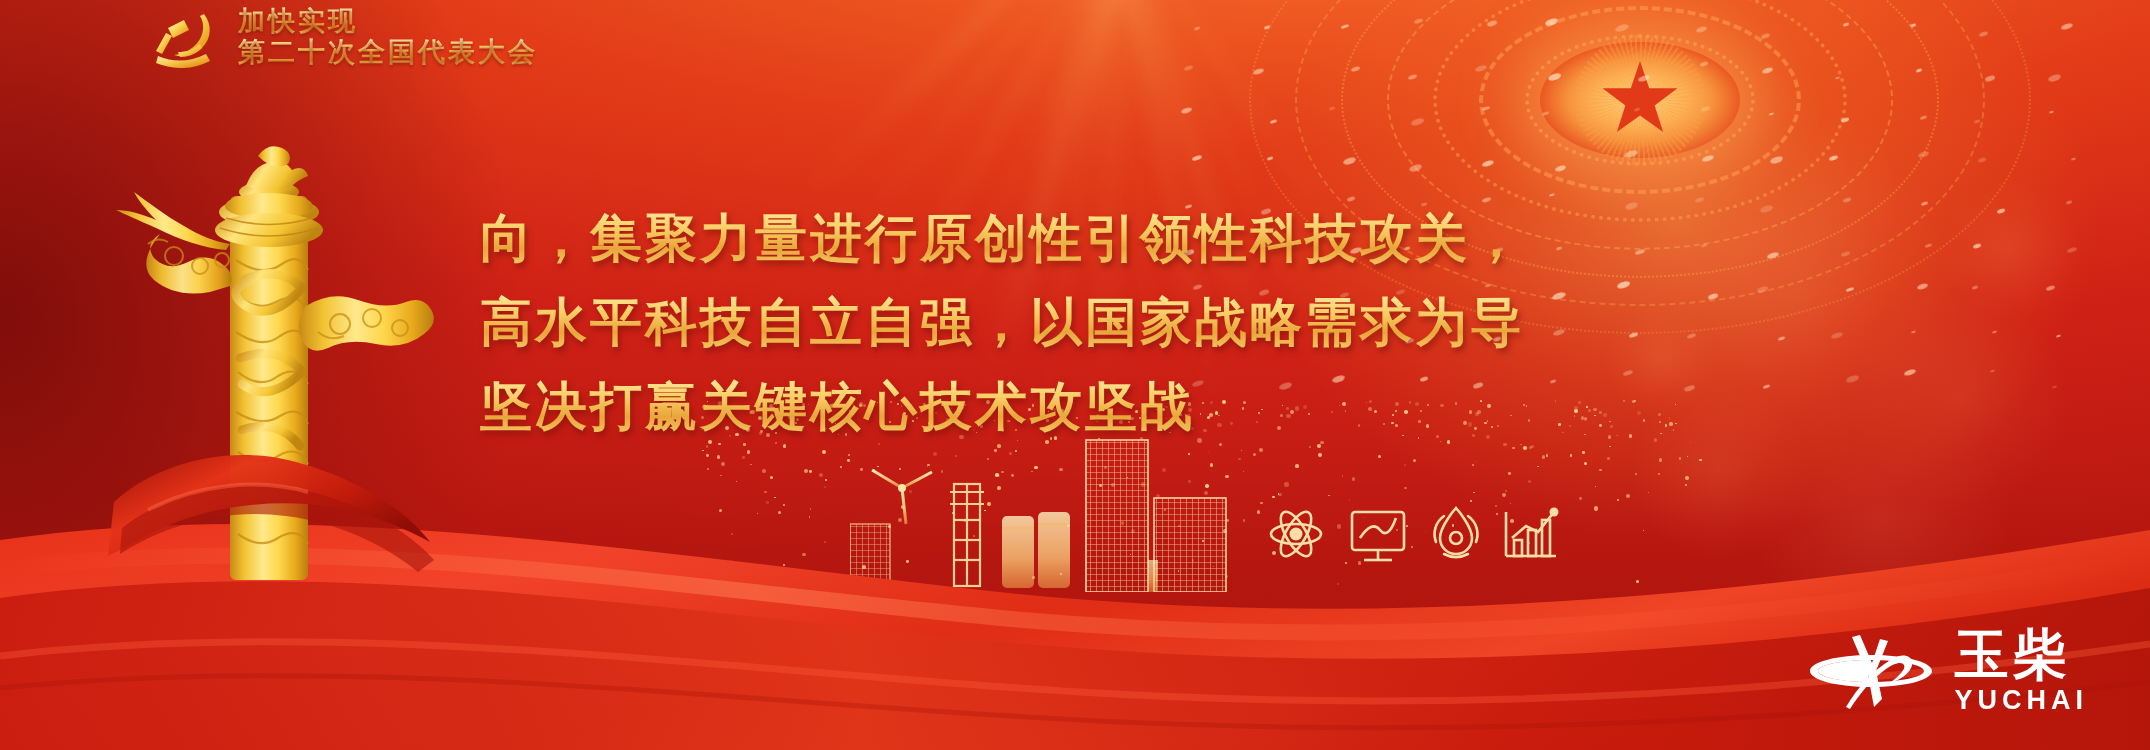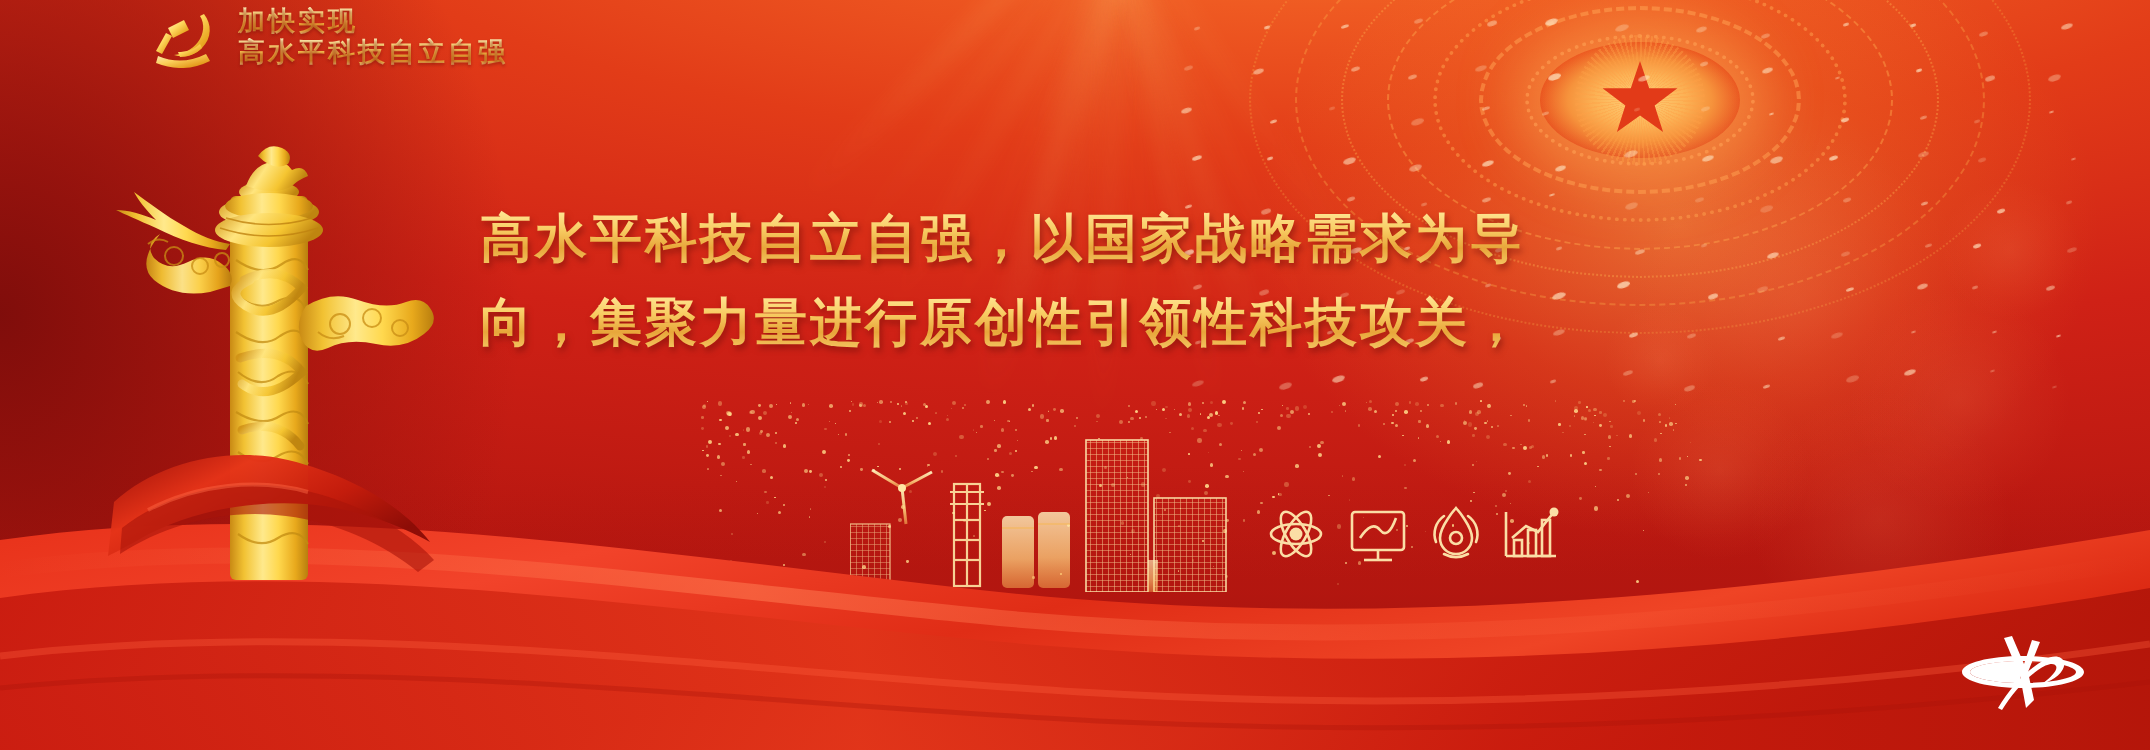--- a/index.html
+++ b/index.html
@@ -1001,39 +1001,44 @@
           <path d="M18 22 L34 14 L39 24 L23 32 Z"></path>
 
           <path d="M22 30 L12 48 L6 45 L16 27 Z"></path>
 
           <path d="M8 50 q24 10 48 -2 l4 7 q-26 13 -54 2 Z" opacity=".95"></path>
         </g>
       </svg>
     </div>
     <div class="party-text">
       <div class="l1">加快实现</div>
-      <div class="l2">高水平科技自立自强</div>
+      <div class="l2">第二十次全国代表大会</div>
     </div>
   </div>
 
   <div class="slogan">
+    <div class="line">向，集聚力量进行原创性引领性科技攻关，</div>
     <div class="line">高水平科技自立自强，以国家战略需求为导</div>
-    <div class="line">向，集聚力量进行原创性引领性科技攻关，</div>
+    <div class="line">坚决打赢关键核心技术攻坚战</div>
   </div>
 
   <div class="yuchai">
     <div class="yuchai-mark">
       <svg viewBox="0 0 130 84" xmlns="http://www.w3.org/2000/svg">
         <g fill="#ffffff">
 
           <path d="M65 26 C31 26 4 33 4 42 C4 51 31 58 65 58 C99 58 126 51 126 42 C126 33 99 26 65 26 Z
                    M65 31 C94 31 118 36 118 42 C118 48 94 53 65 53 C36 53 12 48 12 42 C12 36 36 31 65 31 Z" fill-rule="evenodd"></path>
 
           <path d="M12 42 C12 36 36 31 62 31 L62 53 C36 53 12 48 12 42 Z"></path>
 
           <path d="M46 8 L54 6 L66 34 L74 10 L82 12 L70 42 L76 70 L68 78 L62 46 Z"></path>
           <path d="M40 78 C52 58 66 42 86 30 C96 24 104 26 106 32 C108 40 98 50 84 54 C94 46 100 40 98 36 C96 32 88 34 80 40 C66 50 54 64 44 80 Z"></path>
         </g>
       </svg>
     </div>
+    <div class="yuchai-text">
+      <div class="yuchai-cn">玉柴</div>
+      <div class="yuchai-en">YUCHAI</div>
+    </div>
   </div>
 
 </div>
 
 </body></html>

